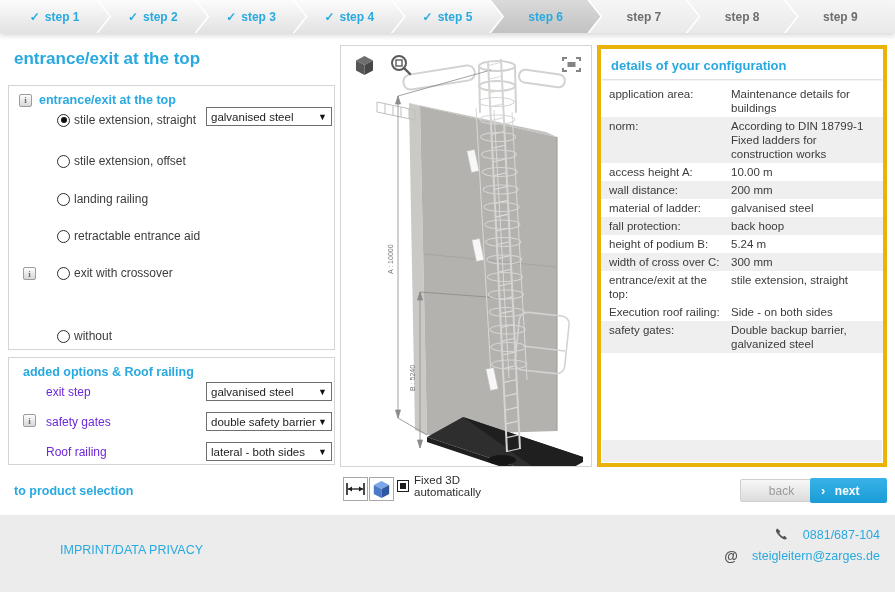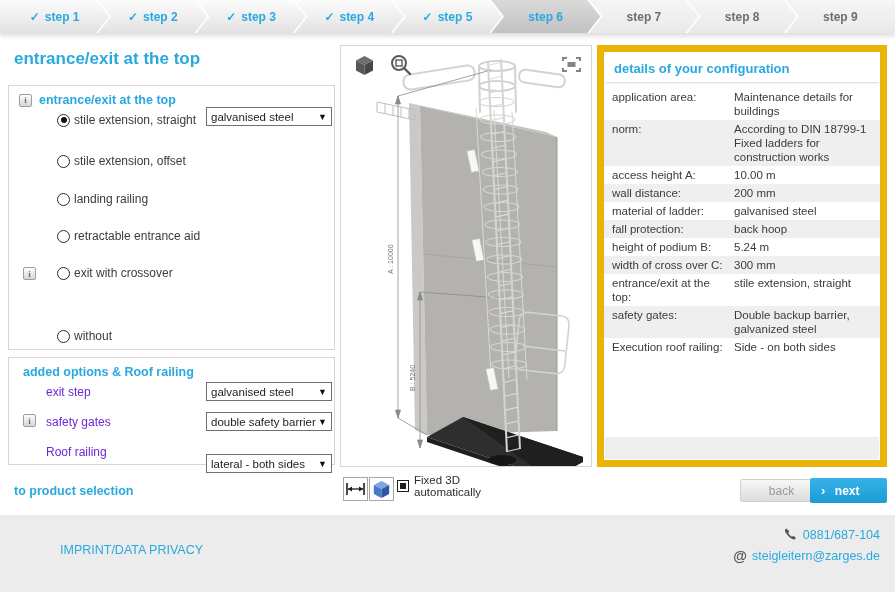--- a/index.html
+++ b/index.html
@@ -50,21 +50,21 @@
   .viewer svg.scene { position:absolute; left:0; top:0; }
   .vicon { position:absolute; cursor:pointer; }
   .toolbar-btn { position:absolute; top:477px; width:25px; height:24px; border:1px solid #a8a8a8; background:#fff;
                  display:flex; align-items:center; justify-content:center; cursor:pointer; padding:0; }
   .chk { position:absolute; left:397px; top:480px; width:12px; height:12px; border:1.5px solid #1c1c1c;
          display:flex; align-items:center; justify-content:center; cursor:pointer; background:#fff; }
   .chk::after { content:""; width:6px; height:6px; background:#1c1c1c; }
   .chk-label { position:absolute; left:414px; top:474px; font-size:11.5px; color:#2e2e2e; line-height:1.08; width:90px; }
 
   
-  .details { position:absolute; left:597px; top:45px; width:290px; height:422px; border:7px solid #eab308; background:#fff; }
+  .details { position:absolute; left:597px; top:45px; width:290px; height:422px; border:4px solid #eab308; background:#fff; }
   .details-title { padding:9px 10px 6px 10px; font-size:13px; font-weight:bold; color:#29a9e0; }
   .details-divider { height:2px; border-top:1px solid #e2e2e2; border-bottom:1px solid #f3f3f3; margin:0 1px 4px 1px; }
   .drow { display:flex; padding:2px 8px; font-size:11.5px; line-height:1.22; }
   .drow.alt { background:#efefef; }
   .dlabel { width:122px; flex:0 0 auto; color:#3b3b3b; padding-right:6px; }
   .dvalue { flex:1; color:#3b3b3b; }
   .details-filler { position:absolute; left:1px; right:1px; bottom:1px; height:22px; background:#efefef; }
 
   
   .btn-back { position:absolute; left:740px; top:479px; width:83px; height:23px; border:1px solid #cfcfcf;
@@ -73,21 +73,21 @@
   .btn-next { position:absolute; left:810px; top:478px; width:77px; height:25px; border:none; border-radius:2px;
               background:linear-gradient(#38b2e8,#1a9cd6); color:#fff; font-size:12px; font-weight:bold;
               font-family:"Liberation Sans", sans-serif; cursor:pointer; display:flex; align-items:center; }
   .btn-next .arrow { margin-left:11px; font-weight:bold; font-size:13px; }
   .btn-next .nlabel { flex:1; text-align:center; padding-right:18px; }
 
   
   .footer { position:absolute; left:0px; top:515px; width:895px; height:77px; background:#ececec; }
   .imprint { position:absolute; left:60px; top:28px; font-size:12.5px; color:#29a9e0; text-decoration:none; cursor:pointer; }
   .contact { position:absolute; right:15px; top:12px; text-align:right; }
-  .contact-line { display:flex; align-items:center; justify-content:flex-end; gap:5px; margin-bottom:6px; }
+  .contact-line { display:flex; align-items:center; justify-content:flex-end; gap:14px; margin-bottom:6px; }
   .contact a { color:#29a9e0; font-size:12.5px; text-decoration:none; }
   .at-icon { color:#555; font-size:14px; font-weight:bold; }
 </style>
 </head>
 <body>
 
 <div class="page">
 
   <div class="stepbar">
     <div class="step first done" style="z-index:9">
@@ -180,21 +180,21 @@
     </div>
 
     <span class="info-icon side-info" style="top:56px">i</span>
     <span class="form-label" style="top:57px">safety gates</span>
     <div class="dropdown" style="top:54px">
       <span class="dd-text">double safety barrier,</span>
       <span class="dd-arrow">▼</span>
     </div>
 
     <span class="form-label" style="top:87px">Roof railing</span>
-    <div class="dropdown" style="top:96px">
+    <div class="dropdown" style="top:84px">
       <span class="dd-text">lateral - both sides</span>
       <span class="dd-arrow">▼</span>
     </div>
   </div>
 
   <a class="product-link">to product selection</a>
 
   <div class="viewer">
     <svg class="scene" width="250" height="420" viewBox="0 0 250 420">
 
@@ -380,27 +380,27 @@
         <div class="dvalue">5.24 m</div>
       </div>
     <div class="drow alt">
         <div class="dlabel">width of cross over C:</div>
         <div class="dvalue">300 mm</div>
       </div>
     <div class="drow">
         <div class="dlabel">entrance/exit at the top:</div>
         <div class="dvalue">stile extension, straight</div>
       </div>
+    <div class="drow">
+        <div class="dlabel">Execution roof railing:</div>
+        <div class="dvalue">Side - on both sides</div>
+      </div>
     <div class="drow alt">
         <div class="dlabel">safety gates:</div>
         <div class="dvalue">Double backup barrier, galvanized steel</div>
-      </div>
-    <div class="drow">
-        <div class="dlabel">Execution roof railing:</div>
-        <div class="dvalue">Side - on both sides</div>
       </div>
     <div class="details-filler"></div>
   </div>
 
   <button class="btn-back">back</button>
   <button class="btn-next">
     <span class="arrow">›</span>
     <span class="nlabel">next</span>
   </button>
 

